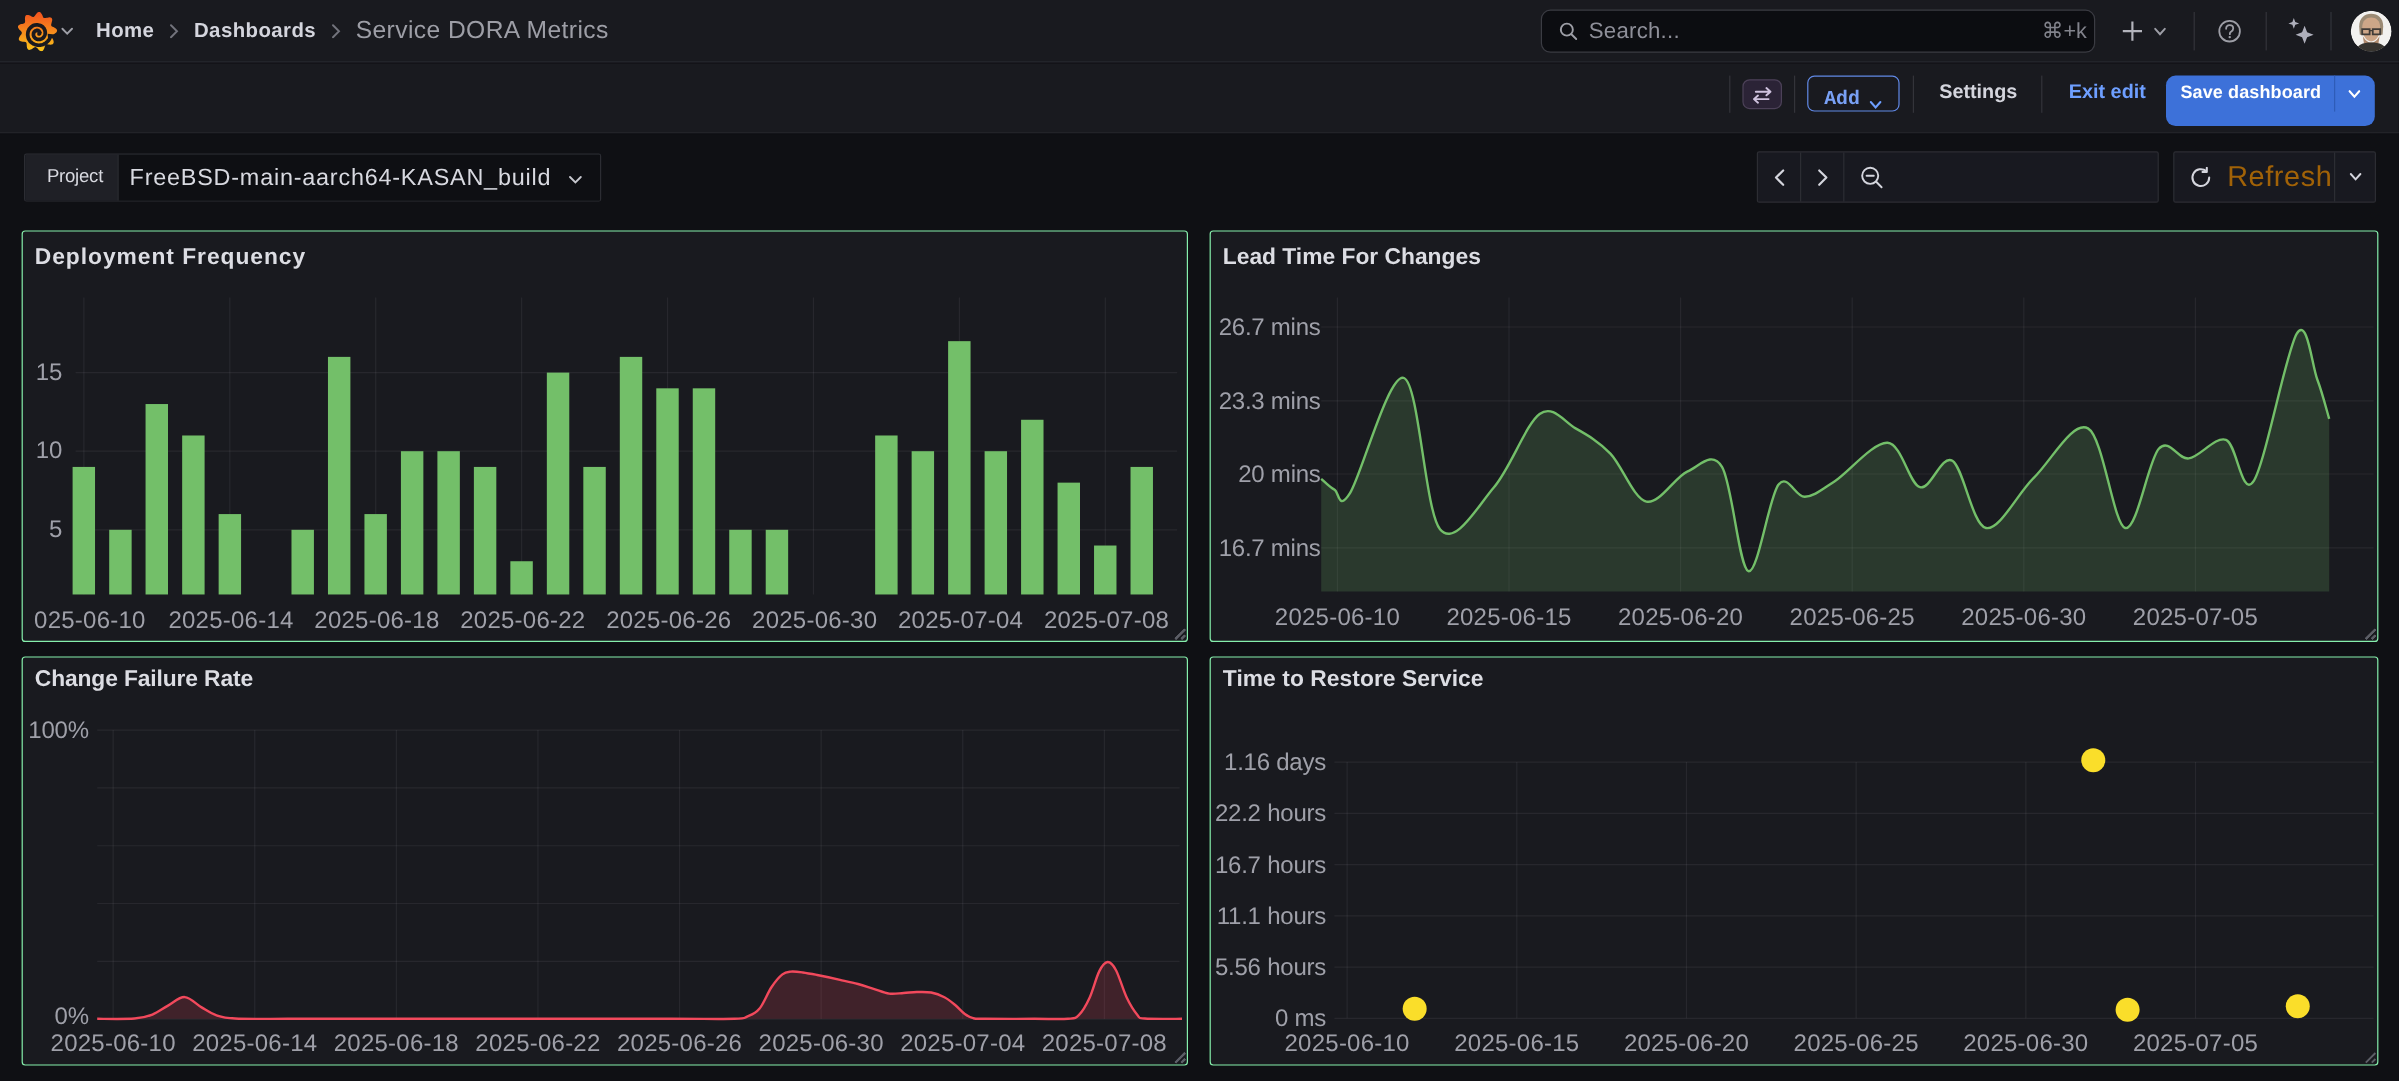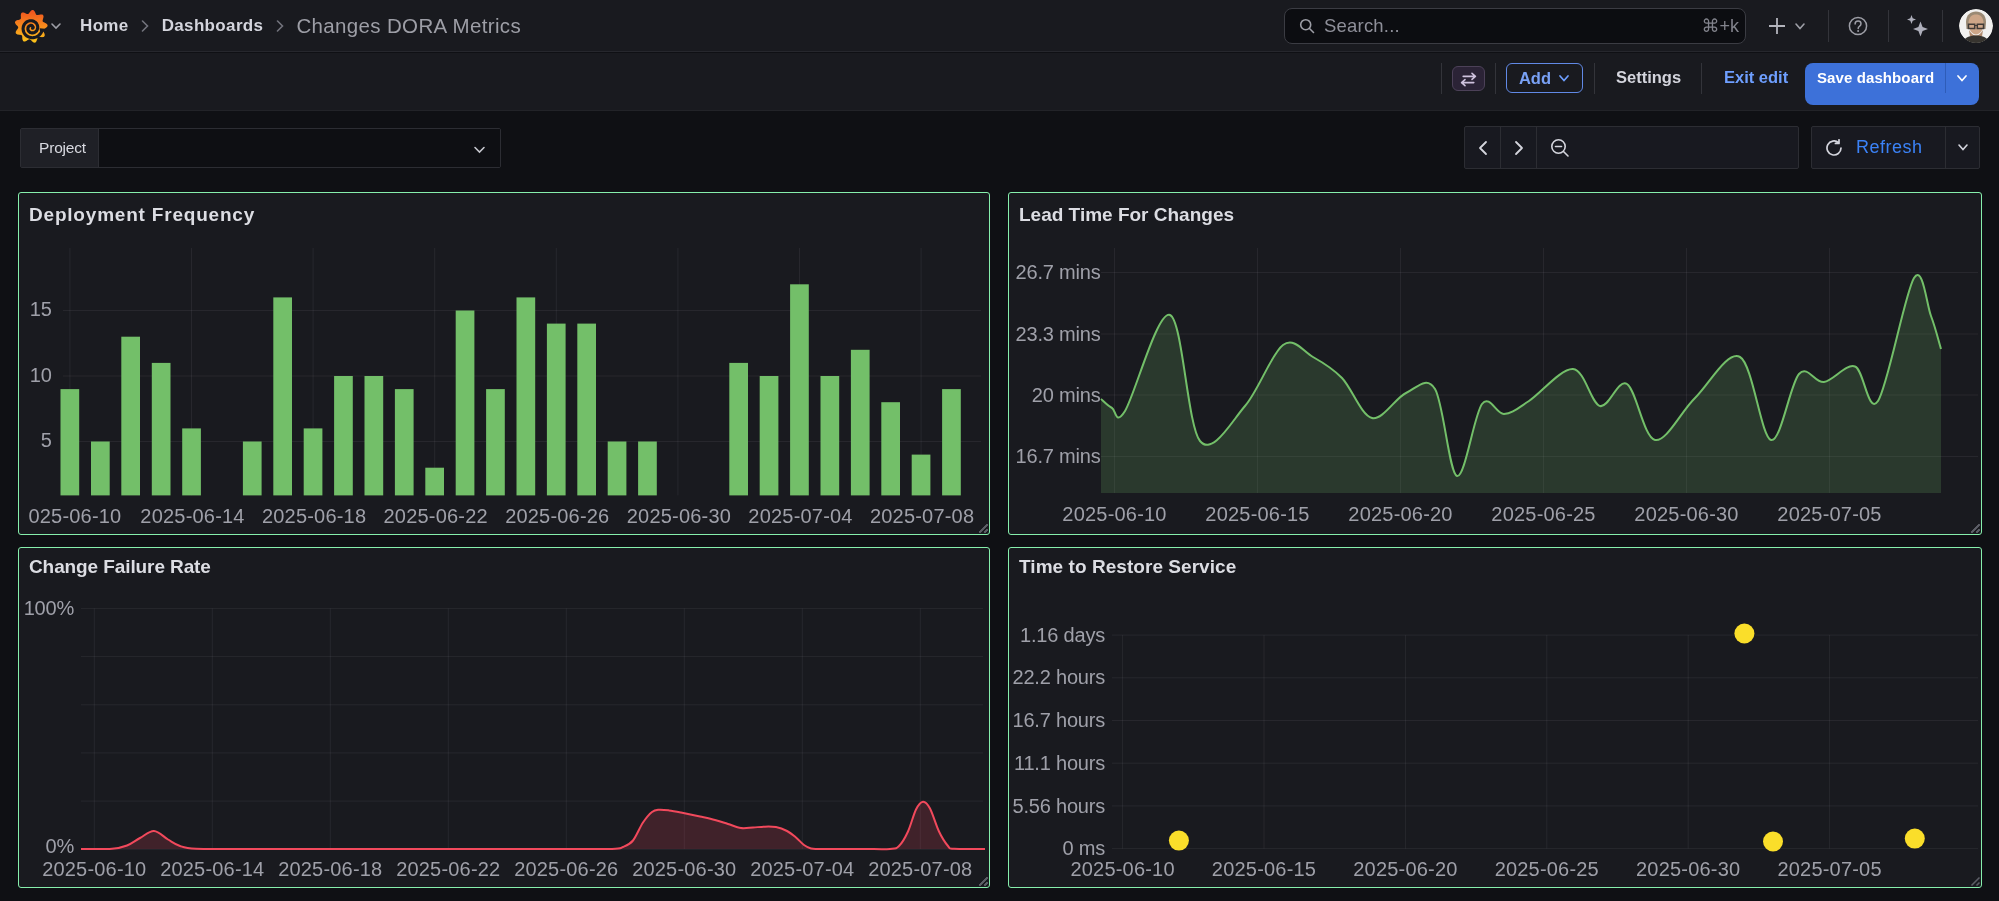--- a/index.html
+++ b/index.html
@@ -34,21 +34,21 @@
     </svg>
   <div class="abs" style="left:80px;top:0;height:52px;display:flex;align-items:center;">
     <span class="crumb">Home</span>
     <svg class="sep" width="33" height="12" viewBox="0 0 33 12">
         <path d="M13.5 1 L18.5 6 L13.5 11" stroke="#72737c" stroke-width="1.6" fill="none" stroke-linecap="round"></path>
       </svg>
     <span class="crumb">Dashboards</span>
     <svg class="sep" width="32" height="12" viewBox="0 0 32 12">
         <path d="M14.5 1 L19.5 6 L14.5 11" stroke="#72737c" stroke-width="1.6" fill="none" stroke-linecap="round"></path>
       </svg>
-    <span class="crumb2" style="margin-left:1px;font-size:20.5px;">Changes DORA Metrics</span>
+    <span class="crumb2" style="margin-left:1px;font-size:20.5px;">Service DORA Metrics</span>
   </div>
 
   <div class="abs" style="left:1284px;top:8px;width:462px;height:36px;background:#0c0d11;border:1px solid #3b3c43;border-radius:8px;display:flex;align-items:center;">
     <svg style="margin-left:14px" width="16" height="16" viewBox="0 0 16 16">
         <circle cx="6.7" cy="6.7" r="5" stroke="#9d9ea6" stroke-width="1.6" fill="none"></circle>
         <path d="M10.5 10.5 L14.5 14.5" stroke="#9d9ea6" stroke-width="1.6" stroke-linecap="round"></path>
       </svg>
     <span style="margin-left:9px;font-size:18.5px;color:#8e8f99;letter-spacing:0.2px;">Search...</span>
     <span style="margin-left:auto;margin-right:6px;font-size:18px;color:#82838c;">⌘+k</span>
   </div>
@@ -90,21 +90,21 @@
 
 <div id="editbar">
   <div class="vdiv" style="left:1441px;top:10px;height:31px;"></div>
   <div class="abs" style="left:1452px;top:13px;width:33px;height:25px;background:#2b2336;border:1px solid #4c4158;border-radius:6px;">
     <svg style="position:absolute;left:5px;top:4.5px" width="21" height="15" viewBox="0 0 21 15">
       <path d="M3 4.4 H15.2 M15.2 4.4 L11.8 1.4 M15.2 4.4 L11.8 7.4" stroke="#cfc2de" stroke-width="1.6" fill="none" stroke-linecap="round" stroke-linejoin="round" transform="translate(2.2,0)"></path>
       <path d="M18 10.6 H5.8 M5.8 10.6 L9.2 7.6 M5.8 10.6 L9.2 13.6" stroke="#cfc2de" stroke-width="1.6" fill="none" stroke-linecap="round" stroke-linejoin="round" transform="translate(-2.2,0)"></path>
     </svg>
   </div>
   <div class="vdiv" style="left:1495px;top:10px;height:31px;"></div>
-  <div class="abs" style="left:1506px;top:10px;width:77px;height:30px;border:1.3px solid #6189e6;border-radius:6px;display:flex;align-items:center;justify-content:center;">
+  <div class="abs" style="left:1506px;top:10px;width:77px;height:30px;border:1.3px solid #6189e6;border-radius:6px;display:flex;align-items:flex-end;justify-content:center;font-family:Liberation Mono, monospace;">
     <span style="color:#79a1f5;font-size:16.5px;font-weight:700;">Add</span>
     <svg style="margin-left:7px" width="12" height="9" viewBox="0 0 12 9">
         <path d="M2 2 L6 6.5 L10 2" stroke="#6e9fff" stroke-width="1.7" fill="none" stroke-linecap="round"></path>
       </svg>
   </div>
   <div class="vdiv" style="left:1594px;top:10px;height:31px;"></div>
   <span class="abs" style="left:1616px;top:15px;color:#d4d5dd;font-size:16.5px;font-weight:700;">Settings</span>
   <div class="vdiv" style="left:1701px;top:10px;height:31px;"></div>
   <span class="abs" style="left:1724px;top:15px;color:#6e9fff;font-size:16.5px;font-weight:700;">Exit edit</span>
   <div class="abs" style="left:1805px;top:10px;width:174px;height:42px;background:#3d71d9;border-radius:8px;">
@@ -116,20 +116,21 @@
   </div>
 </div>
 
 <div id="canvas">
 
   <div class="abs" style="left:20px;top:16px;width:481px;height:40px;border:1px solid #2c2d33;border-radius:2px;display:flex;">
     <div style="width:78px;background:#1f2026;border-right:1px solid #2c2d33;display:flex;align-items:center;justify-content:center;">
         <span style="color:#d8d9e0;font-size:15.5px;font-weight:400;letter-spacing:-0.2px;position:relative;left:3px;">Project</span>
       </div>
     <div style="flex:1;background:#0e0f13;display:flex;align-items:center;position:relative;">
+      <span style="margin-left:9px;color:#d8d9e0;font-size:19.5px;letter-spacing:0.65px;">FreeBSD-main-aarch64-KASAN_build</span>
       <svg style="position:absolute;right:14px;top:16px" width="13" height="10" viewBox="0 0 13 10">
           <path d="M2 2.5 L6.5 7 L11 2.5" stroke="#c6c7ce" stroke-width="1.6" fill="none" stroke-linecap="round"></path>
         </svg>
     </div>
   </div>
 
   <div class="abs" style="left:1464px;top:14px;width:335px;height:43px;background:#181920;border:1px solid #2c2d33;border-radius:2px;display:flex;">
     <div style="width:36px;border-right:1px solid #2c2d33;display:flex;align-items:center;justify-content:center;">
       <svg width="10" height="16" viewBox="0 0 10 16">
           <path d="M8 2 L2 8 L8 14" stroke="#d4d5dd" stroke-width="1.8" fill="none" stroke-linecap="round" stroke-linejoin="round"></path>
@@ -146,21 +147,21 @@
           <path d="M13.5 13.5 L18 18" stroke="#d4d5dd" stroke-width="1.6" stroke-linecap="round"></path>
           <path d="M5.5 8.5 H11.5" stroke="#d4d5dd" stroke-width="1.6" stroke-linecap="round"></path>
         </svg>
     </div>
   </div>
   <div class="abs" style="left:1811px;top:14px;width:169px;height:43px;background:#181920;border:1px solid #2c2d33;border-radius:2px;display:flex;">
     <div style="flex:1;border-right:1px solid #2c2d33;display:flex;align-items:center;">
       <svg style="margin-left:13px" width="18" height="18" viewBox="0 0 18 18">
           <path d="M16 9 a7 7 0 1 1 -2.3-5.2 M14 0.8 L14 4.4 L10.4 4.4" stroke="#d4d5dd" stroke-width="1.7" fill="none" stroke-linecap="round" stroke-linejoin="round"></path>
         </svg>
-      <span style="margin-left:13px;color:#3b82f6;font-size:18px;letter-spacing:0.5px;">Refresh</span>
+      <span style="margin-left:13px;color:#a16207;font-size:24px;letter-spacing:0.5px;">Refresh</span>
     </div>
     <div style="width:33px;display:flex;align-items:center;justify-content:center;">
       <svg width="12" height="9" viewBox="0 0 12 9">
           <path d="M2 2 L6 6.5 L10 2" stroke="#d4d5dd" stroke-width="1.6" fill="none" stroke-linecap="round"></path>
         </svg>
     </div>
   </div>
 
   <div class="panel" id="p1" style="left:18px;top:80px;width:972px;height:343px;">
     <div class="ptitle">Deployment Frequency</div>

